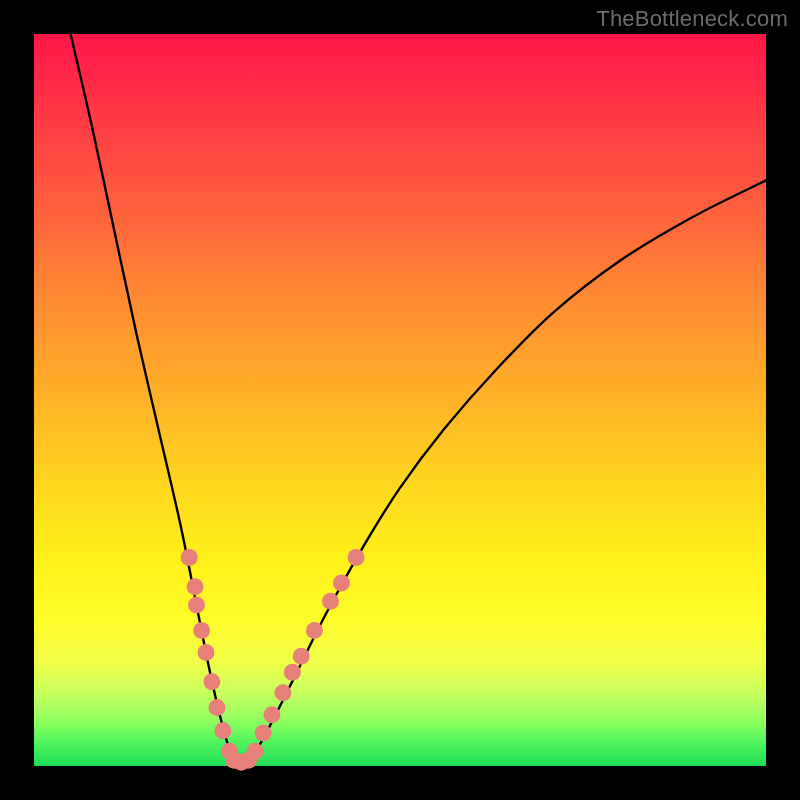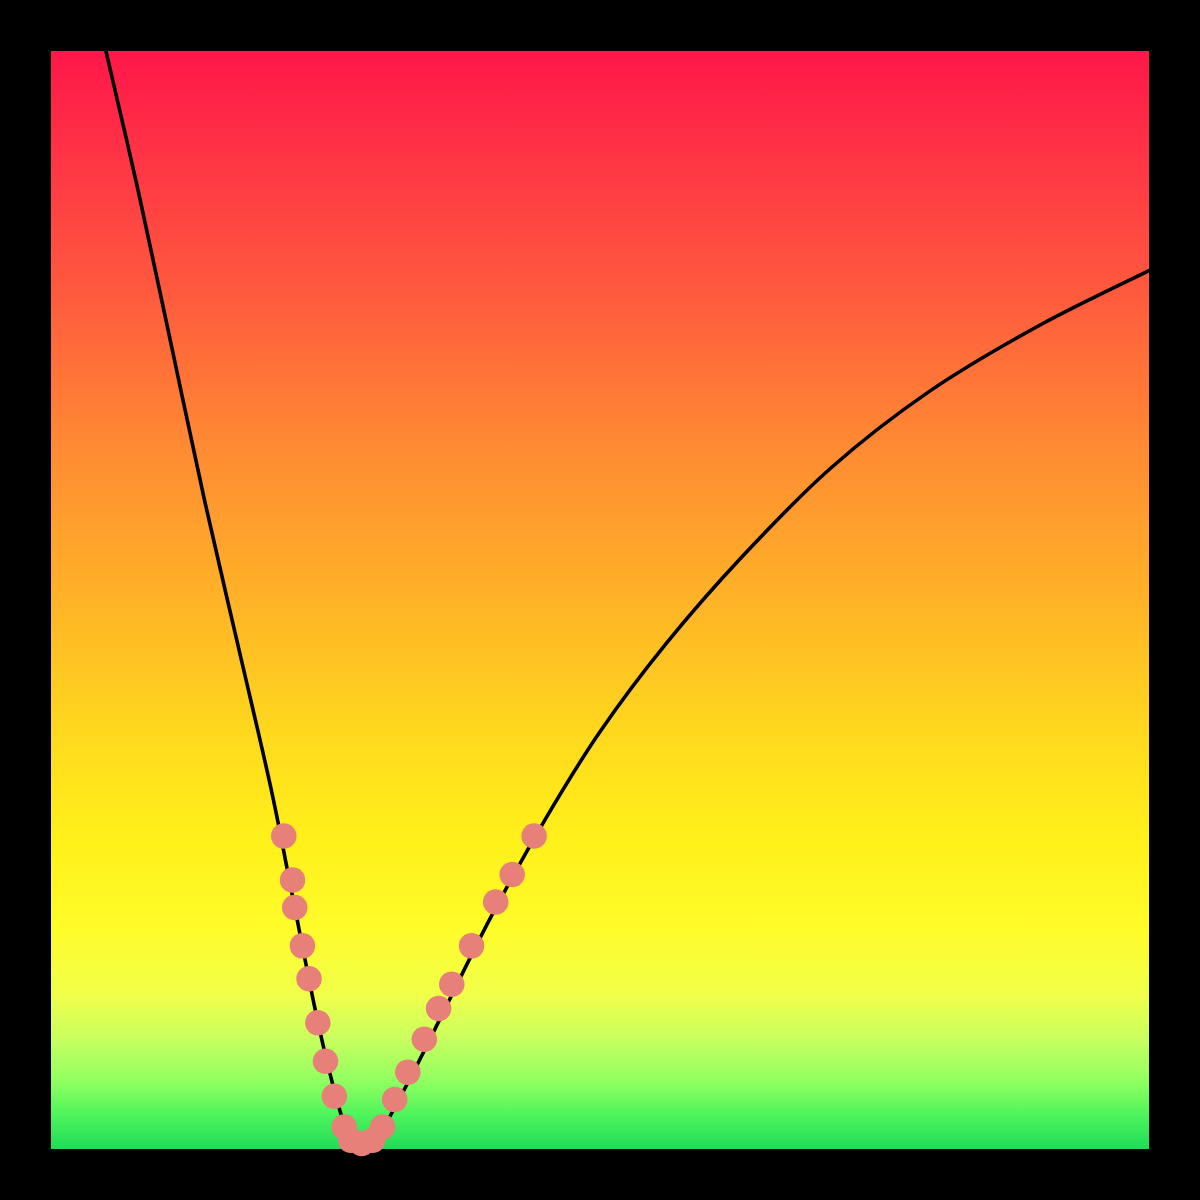--- a/index.html
+++ b/index.html
@@ -62,20 +62,21 @@
     overflow: visible;
   }
   .points circle {
     fill: #e68079;
   }
 </style>
 </head>
 <body>
 
 <div class="frame">
+  <div class="watermark">TheBottleneck.com</div>
 
   <div class="plot">
     <svg class="curve" viewBox="0 0 732 732">
       <path id="curve-path" fill="none" stroke="#000" stroke-width="2.4" stroke-linecap="round" d="M 36.60 0.00 C 40.26 15.86, 51.24 62.22, 58.56 95.16 C 65.88 128.10, 73.20 163.48, 80.52 197.64 C 87.84 231.80, 95.16 267.18, 102.48 300.12 C 109.80 333.06, 117.12 363.56, 124.44 395.28 C 131.76 427.00, 140.30 462.38, 146.40 490.44 C 152.50 518.50, 156.16 539.24, 161.04 563.64 C 165.92 588.04, 171.41 616.71, 175.68 636.84 C 179.95 656.97, 183.00 670.39, 186.66 684.42 C 190.32 698.45, 193.98 713.46, 197.64 721.02 C 201.30 728.58, 204.96 729.80, 208.62 729.80 C 212.28 729.80, 214.11 729.19, 219.60 721.02 C 225.09 712.85, 234.24 694.79, 241.56 680.76 C 248.88 666.73, 254.98 653.92, 263.52 636.84 C 272.06 619.76, 281.82 599.02, 292.80 578.28 C 303.78 557.54, 317.20 533.14, 329.40 512.40 C 341.60 491.66, 352.58 473.36, 366.00 453.84 C 379.42 434.32, 394.06 414.80, 409.92 395.28 C 425.78 375.76, 442.86 356.24, 461.16 336.72 C 479.46 317.20, 498.98 296.46, 519.72 278.16 C 540.46 259.86, 562.42 242.78, 585.60 226.92 C 608.78 211.06, 634.40 196.42, 658.80 183.00 C 683.20 169.58, 719.80 152.50, 732.00 146.40"></path>
       <g id="points-group" class="points">
           <circle cx="155.18" cy="523.38" r="8.5"></circle>
           <circle cx="161.04" cy="552.66" r="8.5"></circle>
           <circle cx="162.50" cy="570.96" r="8.5"></circle>
           <circle cx="167.63" cy="596.58" r="8.5"></circle>
           <circle cx="172.02" cy="618.54" r="8.5"></circle>

